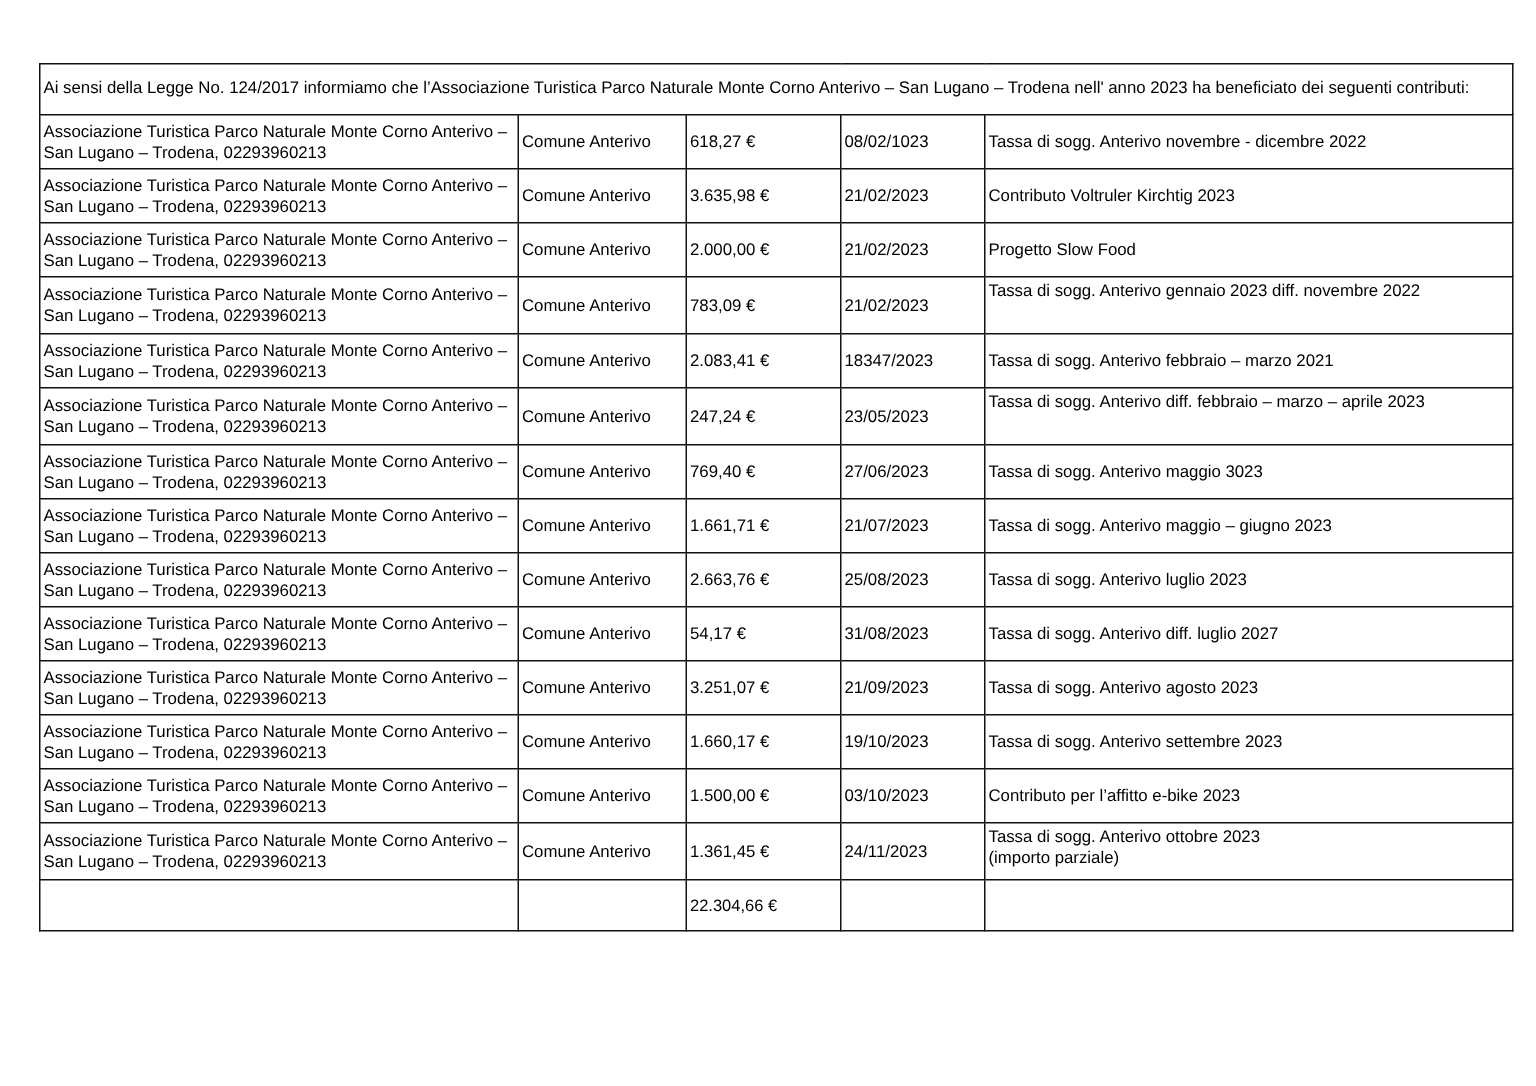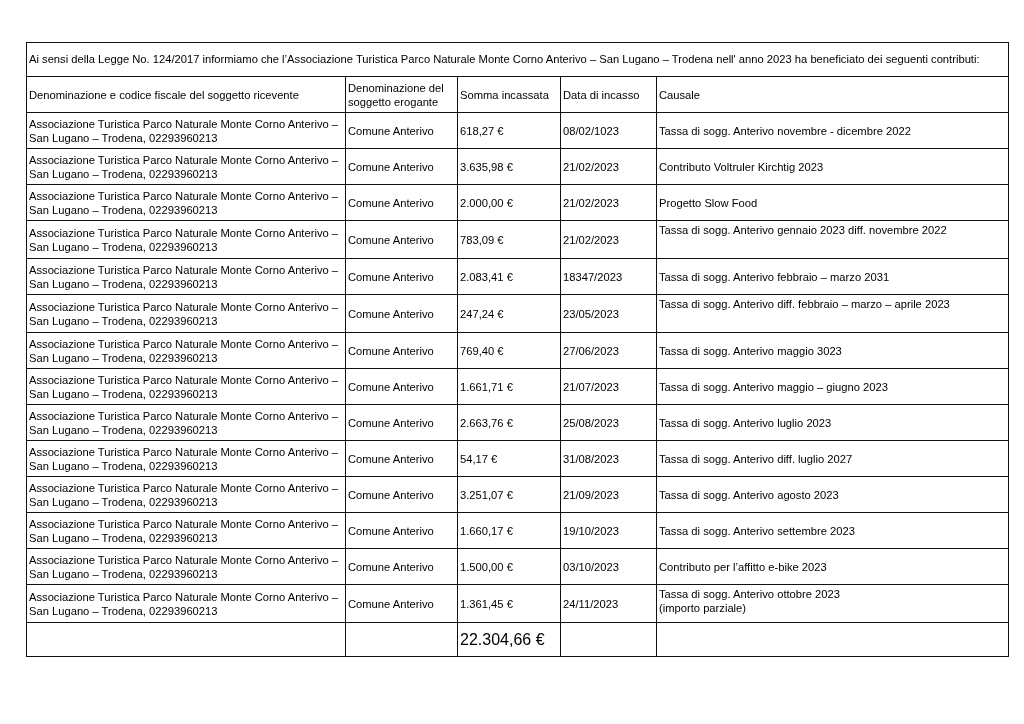--- a/index.html
+++ b/index.html
@@ -6,46 +6,39 @@
   body { width: 1024px; height: 724px; position: relative; overflow: hidden; font-family: "Liberation Sans", sans-serif; color: #000; }
   .page { position: absolute; left: 26px; top: 42px; width: 982px; }
   table.doc { border-collapse: collapse; width: 982px; table-layout: fixed; font-size: 11.2px; font-weight: normal; line-height: 14px; }
   table.doc td { border: 1.6px solid #111; padding: 0 2px; vertical-align: middle; overflow: hidden; }
   .intro td { height: 33px; vertical-align: top; padding-top: 1px; line-height: 15px; }
   .head td { height: 35px; }
   .row td { height: 35px; }
   .total td { height: 33px; }
   .num { text-align: left; padding-right: 4px !important; }
   .causale.top { vertical-align: top; padding-top: 2px; }
-  .total .num { font-size: 16px; }
+  .total .num { font-size: 11px; }
   col.c1 { width: 319px; } col.c2 { width: 112px; } col.c3 { width: 103px; }
   col.c4 { width: 96px; } col.c5 { width: 352px; }
 </style>
 </head>
 <body>
 
 <div class="page">
   <table class="doc">
     <colgroup>
         <col class="c1">
         <col class="c2">
         <col class="c3">
         <col class="c4">
         <col class="c5">
       </colgroup>
     <tbody id="tbody">
       <tr class="intro">
         <td colspan="5">Ai sensi della Legge No. 124/2017 informiamo che l’Associazione Turistica Parco Naturale Monte Corno Anterivo – San Lugano – Trodena nell' anno 2023 ha beneficiato dei seguenti contributi:</td>
-      </tr>
-      <tr class="head">
-        <td>Denominazione e codice fiscale del soggetto ricevente</td>
-        <td>Denominazione del soggetto erogante</td>
-        <td>Somma incassata</td>
-        <td>Data di incasso</td>
-        <td>Causale</td>
       </tr>
     <tr class="row">
           <td>Associazione Turistica Parco Naturale Monte Corno Anterivo – San Lugano – Trodena, 02293960213</td>
           <td>Comune Anterivo</td>
           <td class="num">618,27 €</td>
           <td class="num">08/02/1023</td>
           <td class="causale">Tassa di sogg. Anterivo novembre - dicembre 2022</td>
         </tr>
         <tr class="row">
           <td>Associazione Turistica Parco Naturale Monte Corno Anterivo – San Lugano – Trodena, 02293960213</td>
@@ -68,21 +61,21 @@
           <td class="num">21/02/2023</td>
           <td class="causale top">
             <div>Tassa di sogg. Anterivo gennaio 2023 diff. novembre 2022</div>
           </td>
         </tr>
         <tr class="row">
           <td>Associazione Turistica Parco Naturale Monte Corno Anterivo – San Lugano – Trodena, 02293960213</td>
           <td>Comune Anterivo</td>
           <td class="num">2.083,41 €</td>
           <td class="num">18347/2023</td>
-          <td class="causale">Tassa di sogg. Anterivo febbraio – marzo 2031</td>
+          <td class="causale">Tassa di sogg. Anterivo febbraio – marzo 2021</td>
         </tr>
         <tr class="row">
           <td>Associazione Turistica Parco Naturale Monte Corno Anterivo – San Lugano – Trodena, 02293960213</td>
           <td>Comune Anterivo</td>
           <td class="num">247,24 €</td>
           <td class="num">23/05/2023</td>
           <td class="causale top">
             <div>Tassa di sogg. Anterivo diff. febbraio – marzo – aprile 2023</div>
           </td>
         </tr>

